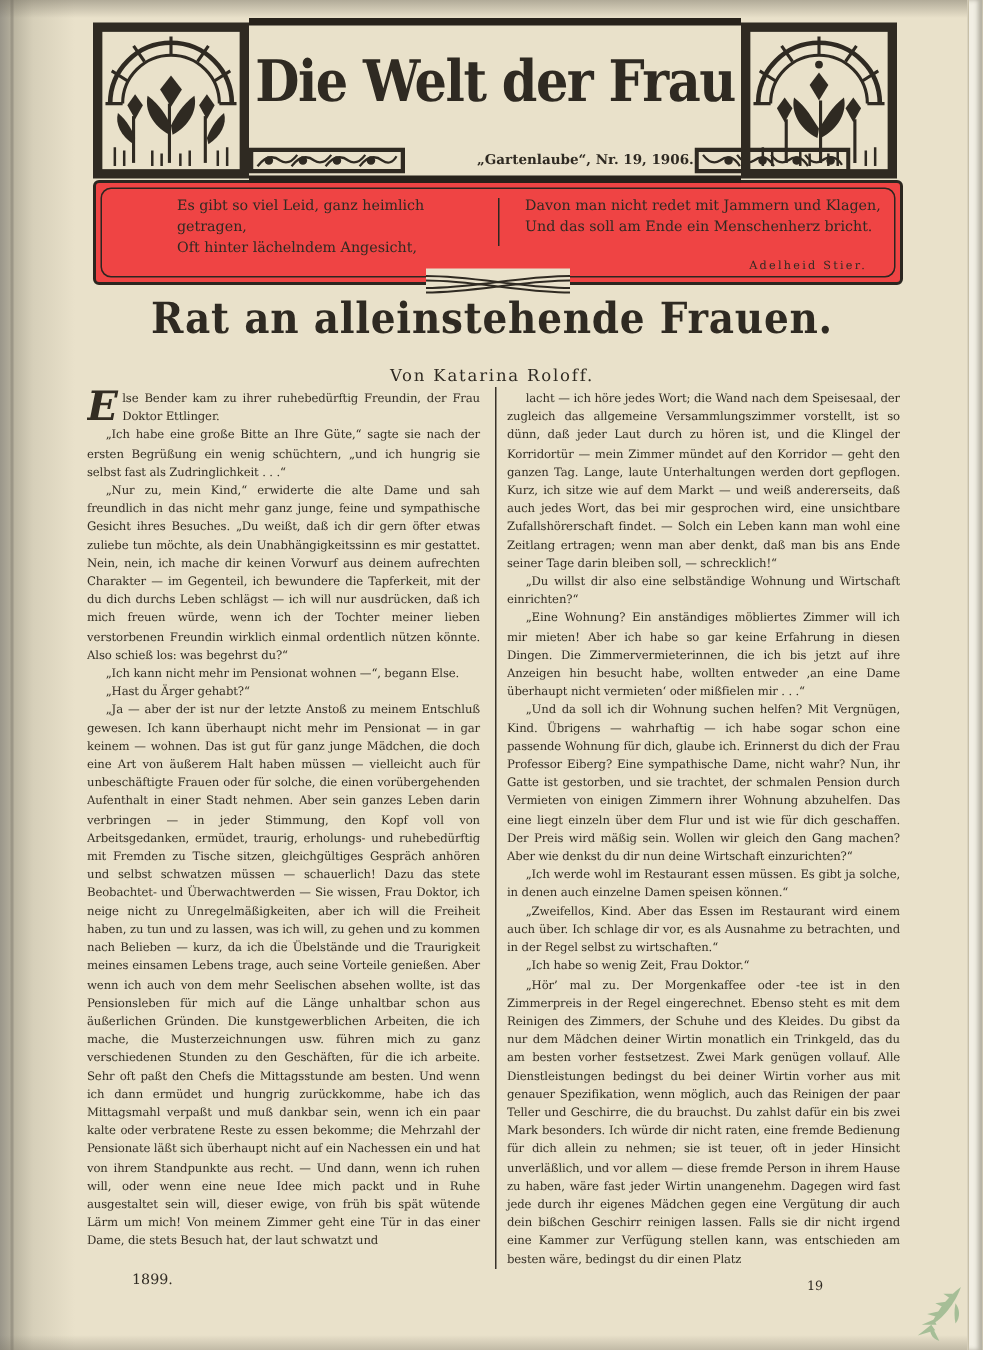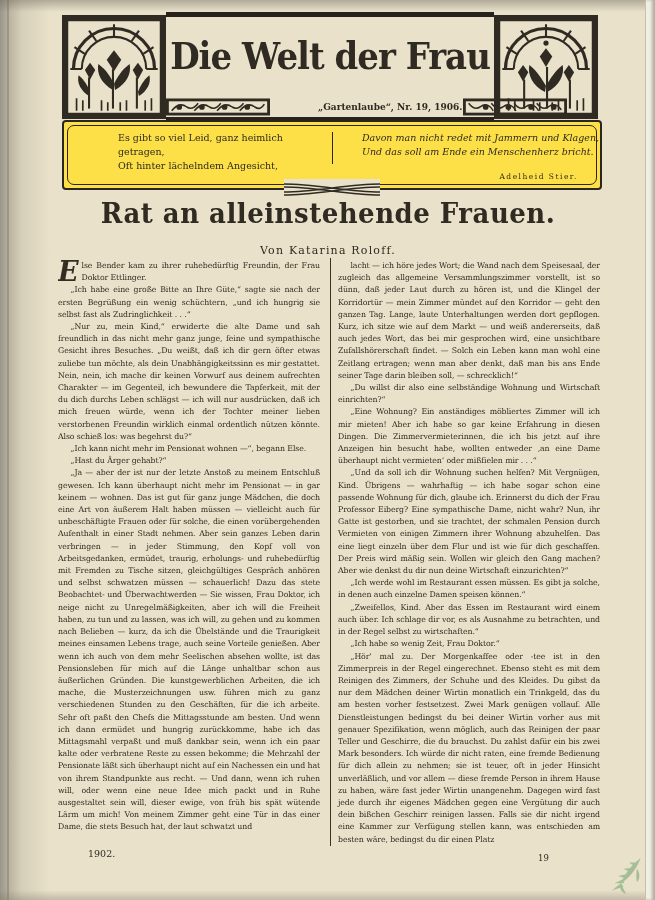--- a/index.html
+++ b/index.html
@@ -27,26 +27,26 @@
     display:flex;flex-direction:column;min-width:0;}
   .mast-title{flex:1;display:flex;align-items:center;justify-content:center;
     font-weight:bold;font-size:34px;letter-spacing:-1px;white-space:nowrap;
     transform:scaleY(1.12);transform-origin:center 60%;}
   .mast-sub-row{display:flex;align-items:flex-end;justify-content:space-between;height:22px;}
   .band{width:104px;height:20px;flex:none;}
   .band svg{width:100%;height:100%;display:block;}
   .mast-sub{font-size:9px;font-weight:bold;padding-bottom:5px;white-space:nowrap;margin-left:48px;}
   
   .epigraph{position:absolute;left:62px;top:120px;width:536px;height:66px;z-index:2;
-    border:2px solid #2b2620;border-radius:4px;background:#fde047;}
+    border:2px solid #2b2620;border-radius:4px;background:#ef4444;}
   .epigraph .inner{position:absolute;inset:3px;border:1px solid #2b2620;border-radius:7px;}
   .epi-cols{position:absolute;left:0;top:9px;width:100%;display:flex;}
   .epi-col{width:50%;box-sizing:border-box;font-size:9.5px;line-height:14px;}
   .epi-col.left{padding-left:54px;}
-  .epi-col.right{padding-left:30px;font-style:italic;}
+  .epi-col.right{padding-left:18px;}
   .epi-divider{position:absolute;left:50%;top:10px;width:1px;height:32px;background:#2b2620;}
   .epi-attribution{position:absolute;right:22px;top:50px;font-size:7.5px;letter-spacing:1.5px;text-align:center;}
   .knot{position:absolute;left:50%;bottom:-9px;transform:translateX(-50%);width:96px;height:18px;background:#e9e1ca;}
   .knot svg{width:100%;height:100%;display:block;}
   
   .article-title{position:absolute;left:58px;top:198px;width:540px;text-align:center;
     font-size:26px;font-weight:bold;letter-spacing:.5px;transform:scaleY(1.1);}
   .byline{position:absolute;left:58px;top:244px;width:540px;text-align:center;
     font-size:11px;letter-spacing:1.2px;}
   
@@ -193,21 +193,21 @@
         <p class="para">„Und da soll ich dir Wohnung suchen helfen? Mit Vergnügen, Kind. Übrigens — wahrhaftig — ich habe sogar schon eine passende Wohnung für dich, glaube ich. Erinnerst du dich der Frau Professor Eiberg? Eine sympathische Dame, nicht wahr? Nun, ihr Gatte ist gestorben, und sie trachtet, der schmalen Pension durch Vermieten von einigen Zimmern ihrer Wohnung abzuhelfen. Das eine liegt einzeln über dem Flur und ist wie für dich geschaffen. Der Preis wird mäßig sein. Wollen wir gleich den Gang machen? Aber wie denkst du dir nun deine Wirtschaft einzurichten?“</p>
         <p class="para">„Ich werde wohl im Restaurant essen müssen. Es gibt ja solche, in denen auch einzelne Damen speisen können.“</p>
         <p class="para">„Zweifellos, Kind. Aber das Essen im Restaurant wird einem auch über. Ich schlage dir vor, es als Ausnahme zu betrachten, und in der Regel selbst zu wirtschaften.“</p>
         <p class="para">„Ich habe so wenig Zeit, Frau Doktor.“</p>
         <p class="para">„Hör’ mal zu. Der Morgenkaffee oder -tee ist in den Zimmerpreis in der Regel eingerechnet. Ebenso steht es mit dem Reinigen des Zimmers, der Schuhe und des Kleides. Du gibst da nur dem Mädchen deiner Wirtin monatlich ein Trinkgeld, das du am besten vorher festsetzest. Zwei Mark genügen vollauf. Alle Dienstleistungen bedingst du bei deiner Wirtin vorher aus mit genauer Spezifikation, wenn möglich, auch das Reinigen der paar Teller und Geschirre, die du brauchst. Du zahlst dafür ein bis zwei Mark besonders. Ich würde dir nicht raten, eine fremde Bedienung für dich allein zu nehmen; sie ist teuer, oft in jeder Hinsicht unverläßlich, und vor allem — diese fremde Person in ihrem Hause zu haben, wäre fast jeder Wirtin unangenehm. Dagegen wird fast jede durch ihr eigenes Mädchen gegen eine Vergütung dir auch dein bißchen Geschirr reinigen lassen. Falls sie dir nicht irgend eine Kammer zur Verfügung stellen kann, was entschieden am besten wäre, bedingst du dir einen Platz</p>
       </div>
   </div>
 </div>
 <div class="col-divider"></div>
 
-<div class="footer-year">1902.</div>
+<div class="footer-year">1899.</div>
 <div class="footer-page">19</div>
 
 <div class="stamp">
   <svg viewBox="0 0 40 44">
     <g fill="#9bb98f" stroke="none">
       <path d="M34 2 C26 8 17 18 12 30 C20 26 30 14 34 2 Z"></path>
       <path d="M12 30 L2 38 L15 34 Z"></path>
       <path d="M14 26 L5 30 L16 30 Z"></path>
       <path d="M18 20 L9 22 L19 25 Z"></path>
       <path d="M23 13 L15 14 L23 18 Z"></path>

